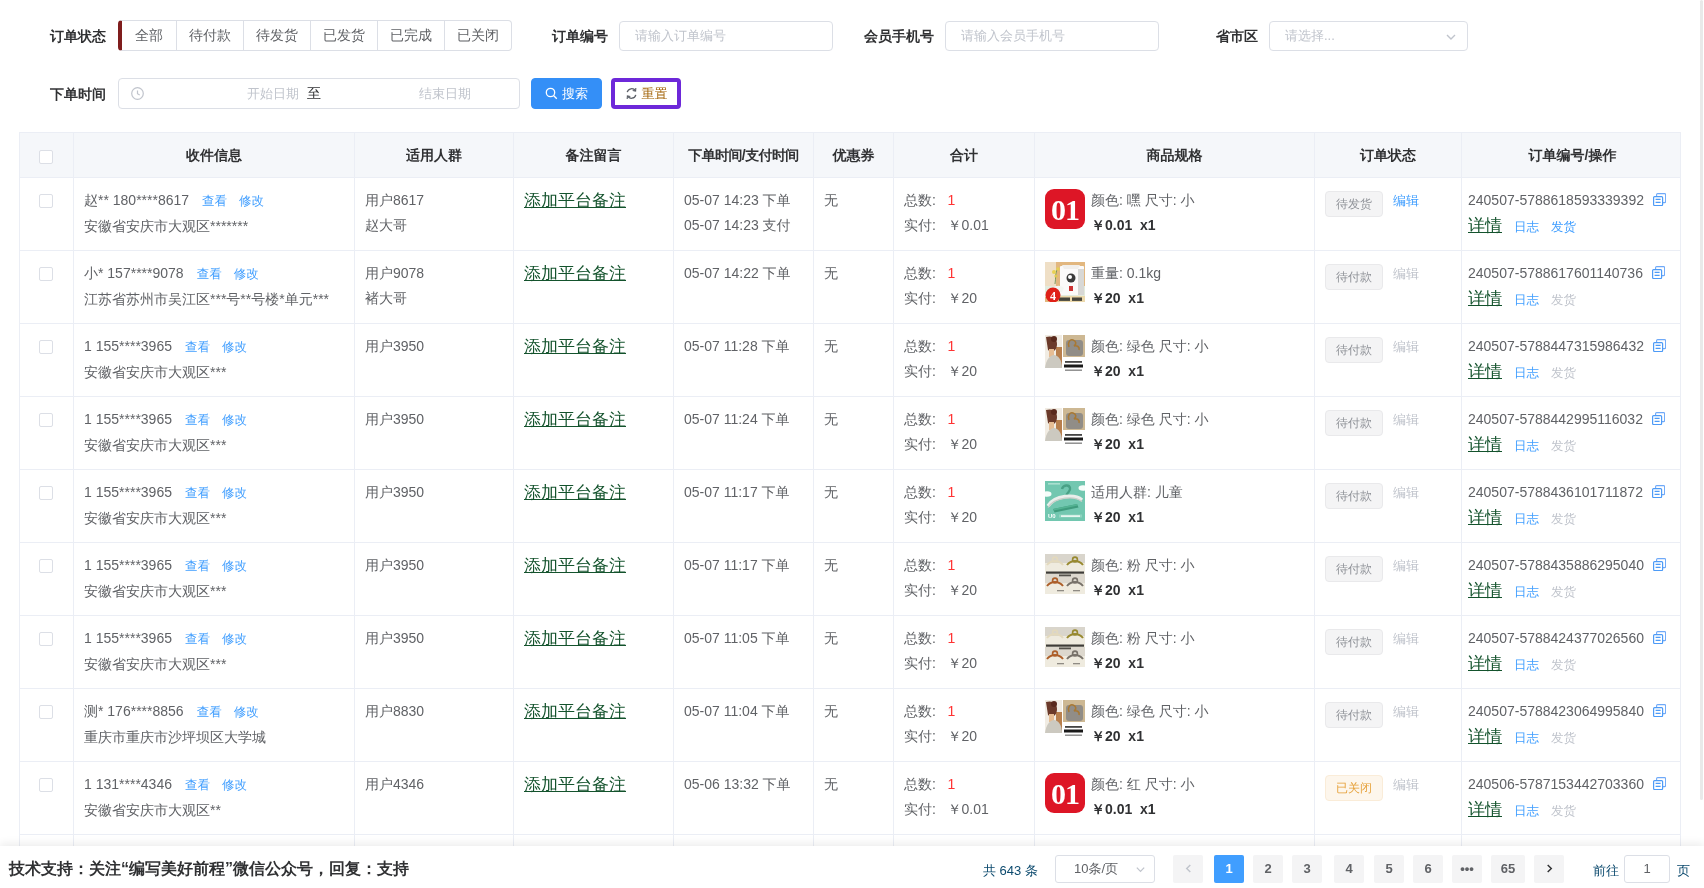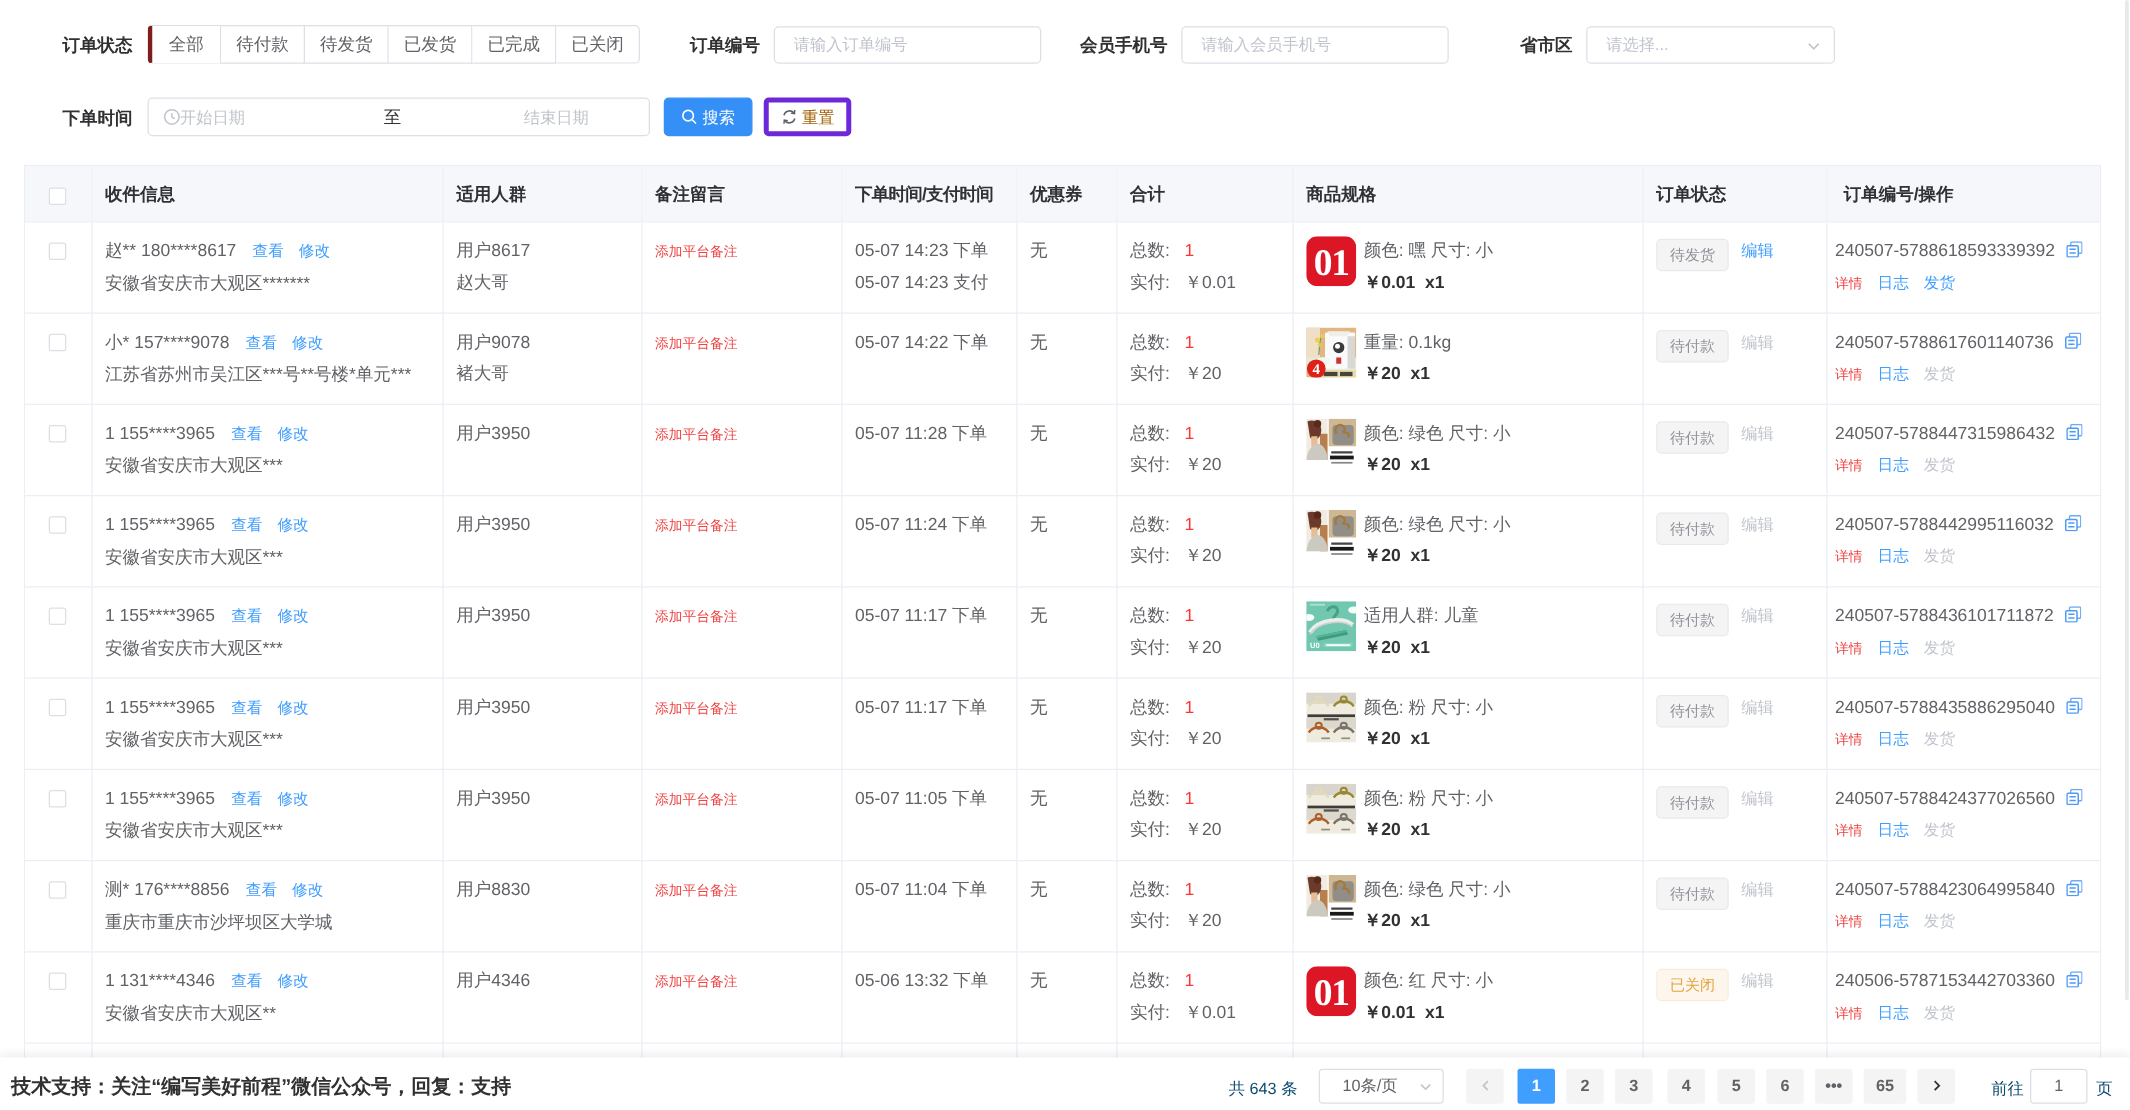--- a/index.html
+++ b/index.html
@@ -14,43 +14,43 @@
 .rbtn:first-child { border-left:4px solid #7f1d1d; border-radius:4px 0 0 4px; padding:0 13px; }
 .rbtn:last-child { border-radius:0 4px 4px 0; }
 
 .finput { position:absolute; height:30px; border:1px solid #dcdfe6; border-radius:4px; background:#fff;
   line-height:28px; padding-left:15px; color:#c0c4cc; font-size:13px; }
 .fsel .arr { position:absolute; right:10px; top:9px; }
 
 .drange { position:absolute; left:118px; top:78px; width:402px; height:31px; border:1px solid #dcdfe6;
   border-radius:4px; background:#fff; display:flex; align-items:center; font-size:13px; color:#c0c4cc; }
 .drange .clk { margin-left:12px; }
-.drange .dstart { width:155px; text-align:left; }
+.drange .dstart { width:155px; text-align:right; }
 .drange .zhi { color:#303133; font-size:14px; width:30px; text-align:center; }
 .drange .dend { width:142px; text-align:right;font-family:Liberation Serif, serif; }
 .btn { position:absolute; height:31px; border-radius:4px; font-size:13px; display:flex;
   align-items:center; justify-content:center; }
 .btn-search { left:531px; top:78px; width:71px; background:#348ff7; color:#fff; border:1px solid #348ff7; }
 .btn-reset { left:611px; top:78px; width:70px; background:#fff; color:#a16207; border:4px solid #6d28d9; }
 .btn svg { margin-right:4px; }
 
 #twrap { position:absolute; left:19px; top:132px; width:1662px; height:714px; overflow:hidden; }
 table { border-collapse:collapse; table-layout:fixed; width:1661px; font-size:14px; }
 th,td { border:1px solid #ebeef5; vertical-align:top; padding:10px 10px 0 10px; line-height:25px;
   overflow:hidden; white-space:nowrap; }
-th { background:#f5f7fa; color:#303133; font-weight:bold; text-align:left; height:45px;
+th { background:#f5f7fa; color:#303133; font-weight:bold; text-align:center; height:45px;
   padding:0 10px; vertical-align:middle; }
 td { height:73px; color:#606266; }
 td.c1,th.c1 { text-align:center; padding:13px 2px 0 0; }
 th.c1 { padding:8px 2px 0 0; vertical-align:middle; }
 td.c10,th.c10 { padding-left:6px; }
 th.c10 { padding-left:13px; }
 .cb { display:inline-block; width:14px; height:14px; border:1px solid #dcdfe6; border-radius:2px; background:#fff; }
 a { text-decoration:none; }
-.lnk { color:#ef4444; font-size:11px; }
+.lnk { color:#14532d; font-size:17px;text-decoration:underline; }
 .lnk2 { color:#409eff; font-size:12.5px; margin-left:12px; }
 .dis { color:#c0c4cc; }
 .red { color:#f33; }
 .tag { display:inline-block; height:26px; line-height:24px; padding:0 10px; font-size:12px;
   border-radius:4px; background:#f4f4f5; border:1px solid #e9e9eb; color:#909399; vertical-align:-2.5px; }
 .tag.warn { background:#fdf6ec; border-color:#faecd8; color:#e6a23c; }
 .edit { font-size:13px; margin-left:10px; color:#409eff; }
 .edit.dis { color:#c0c4cc; }
 .goods { display:flex; }
 .goods .thumb { width:40px; height:40px; margin:1px 6px 0 0; flex:none; }

